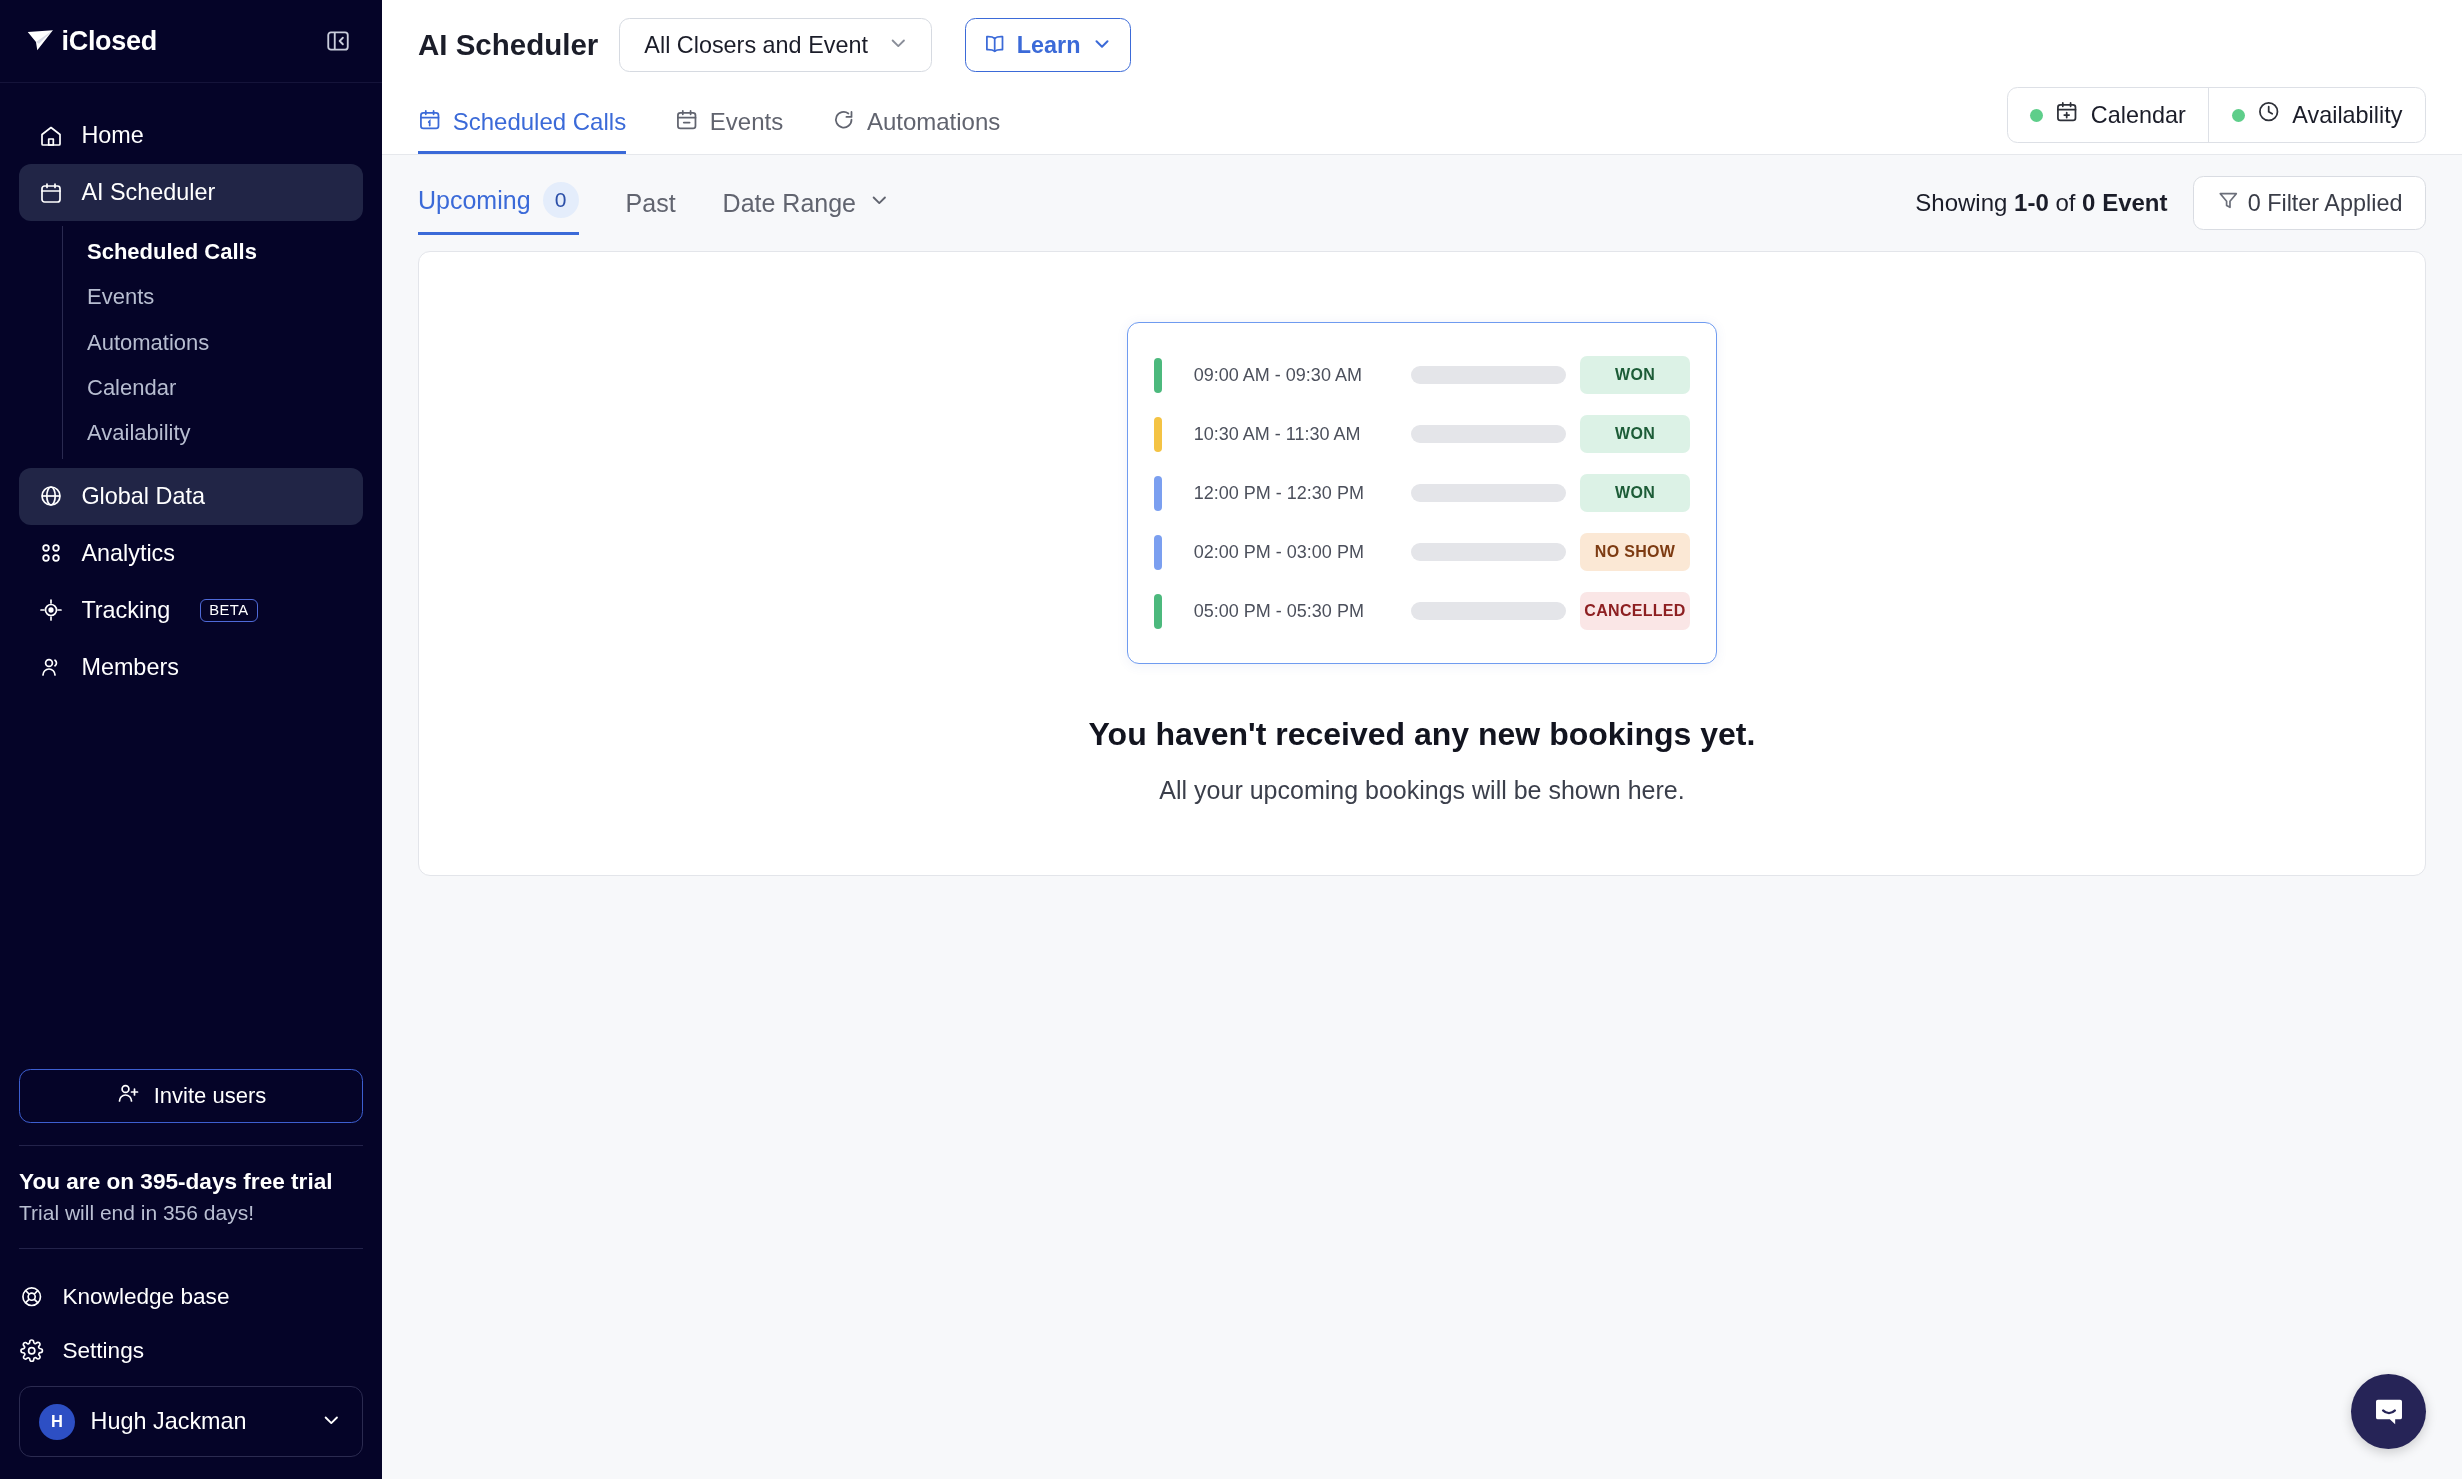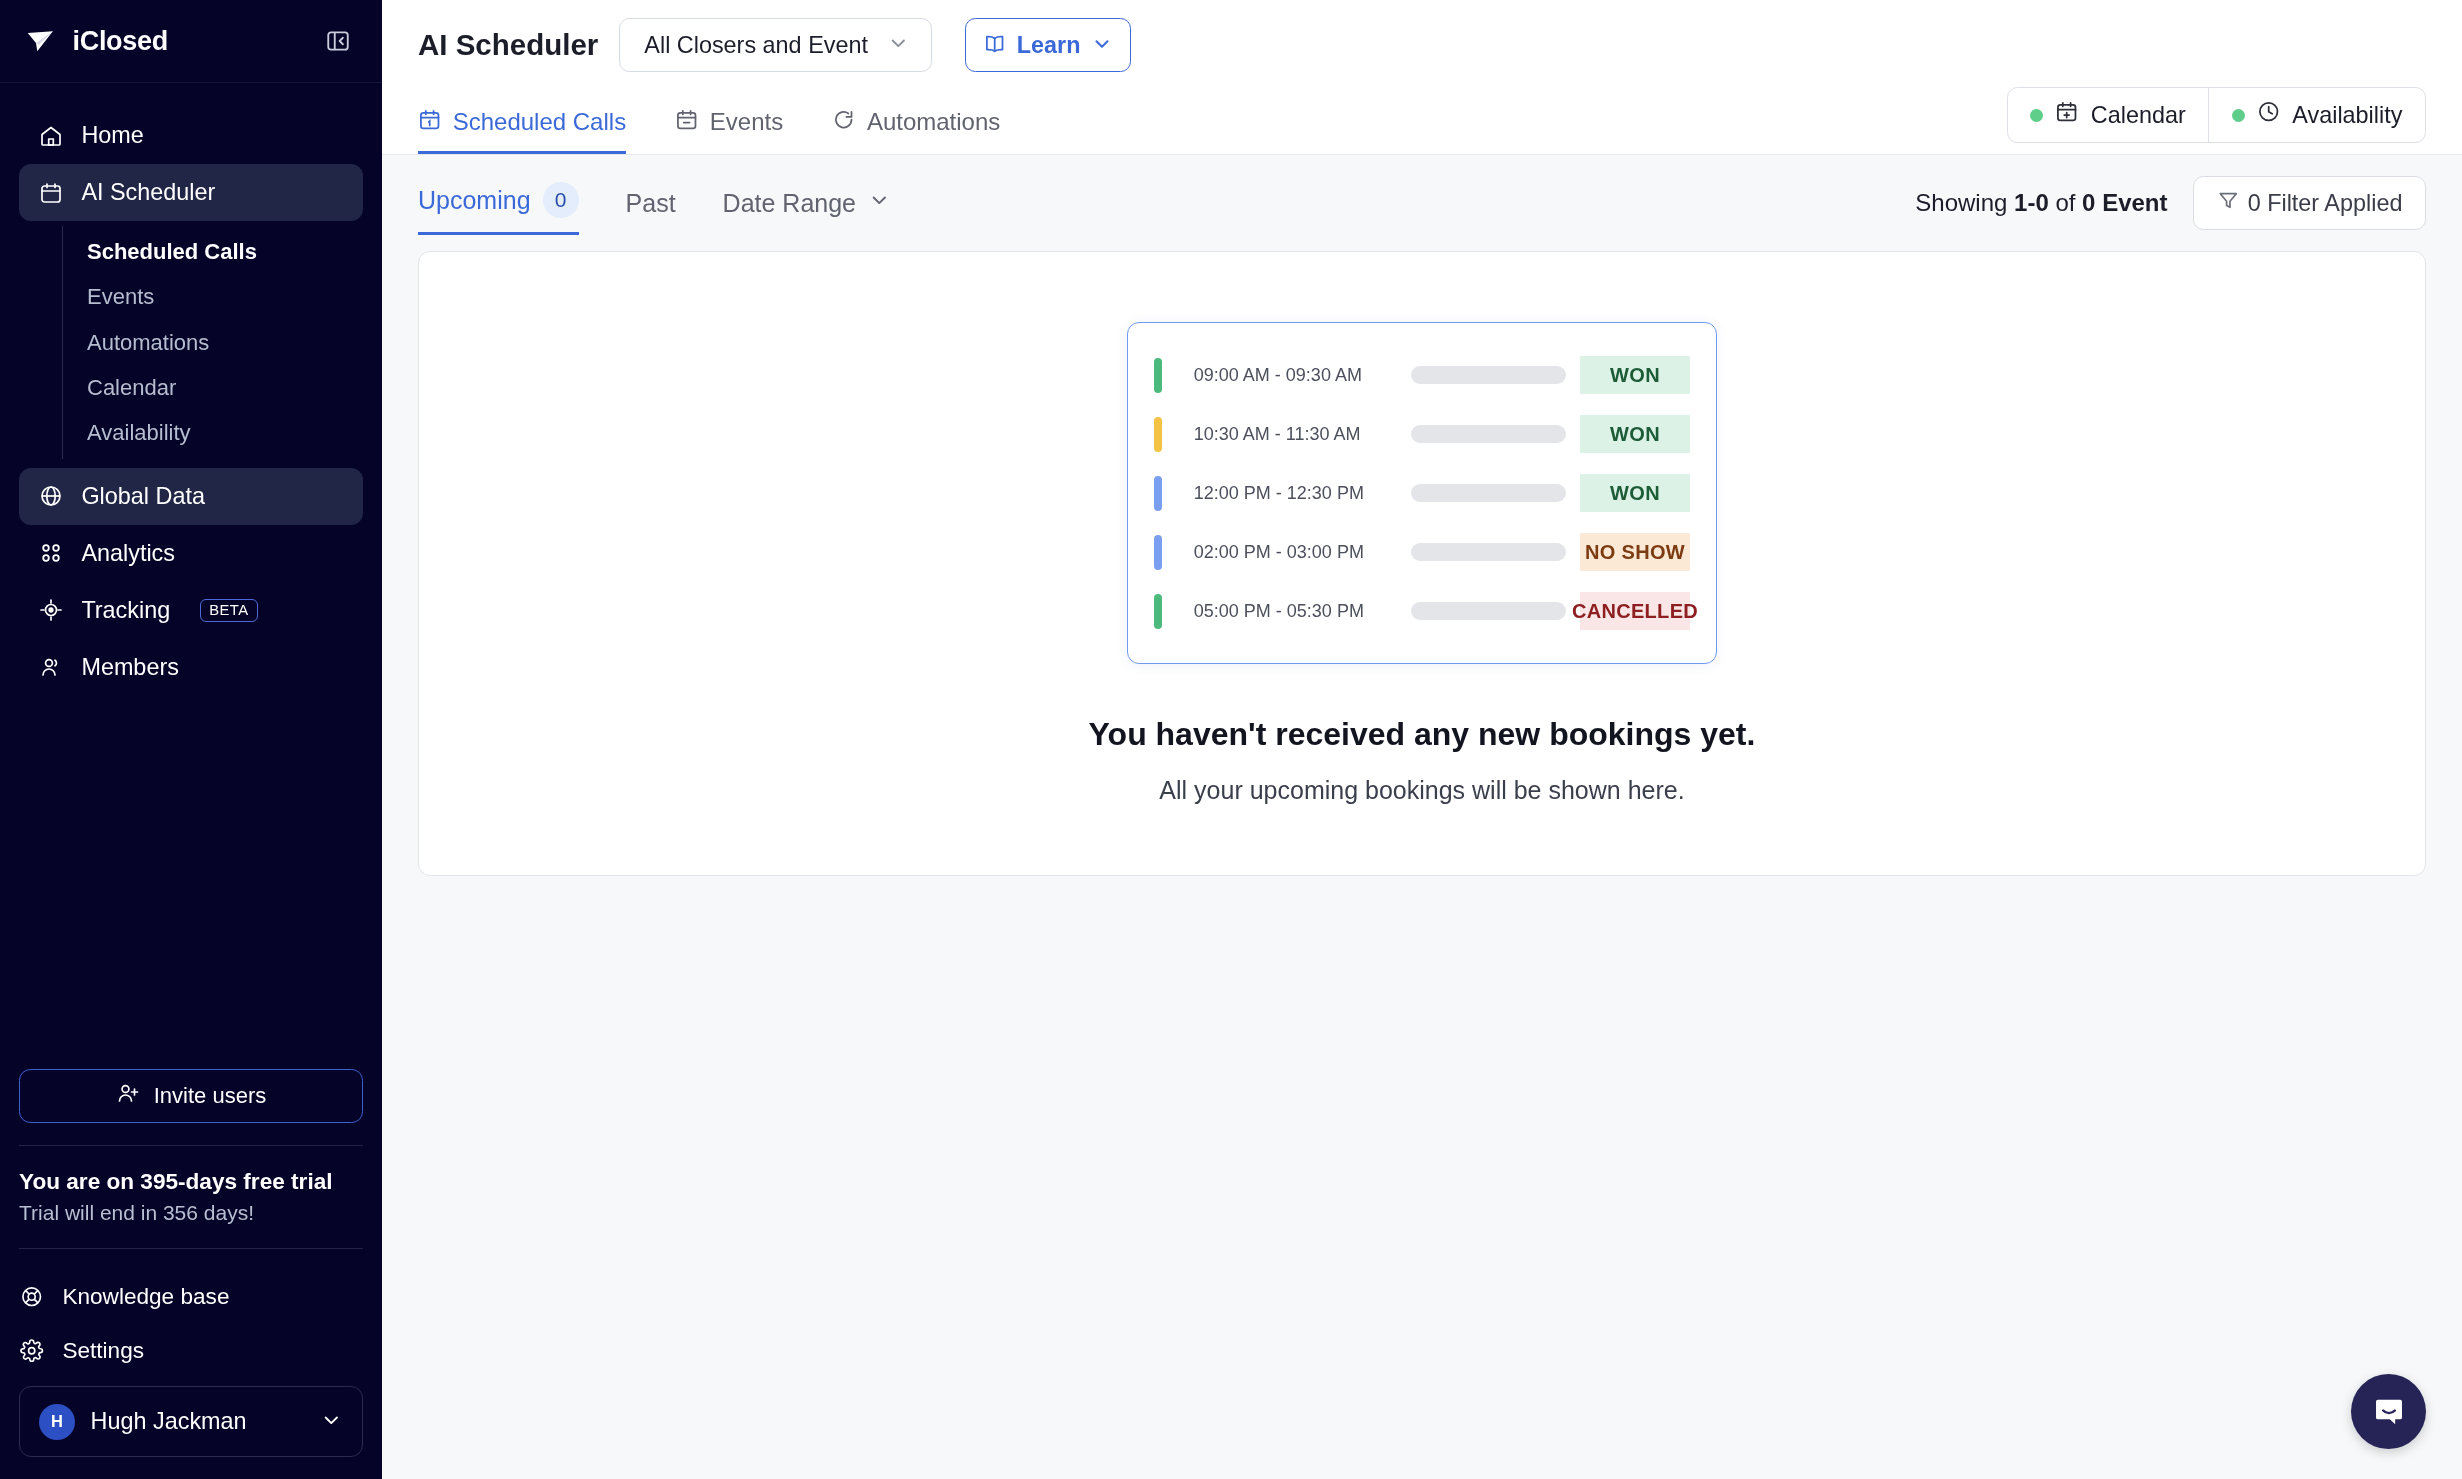--- a/index.html
+++ b/index.html
@@ -18,21 +18,21 @@
     display: flex; flex-direction: column;
     flex: 0 0 382px;
     position: relative;
   }
   .sb-top {
     height: 83px;
     display: flex; align-items: center; justify-content: space-between;
     padding: 0 29.5px 0 26px;
     border-bottom: 0.9px solid #15143a;
   }
-  .brand { display: flex; align-items: flex-end; gap: 17px; }
+  .brand { display: flex; align-items: center; gap: 6px; }
   .brand-mark { width: 29.5px; height: 29.5px; display:block; }
   .brand-name {
     color: #ffffff; font-size: 27px; font-weight: 700; letter-spacing: -0.3px;
   }
   .collapse-btn { width: 29.5px; height: 29.5px; display:flex; align-items:center; justify-content:center; cursor:pointer; }
 
   .sb-nav { padding: 24px 19px 0 19px; }
   .nav-item {
     display: flex; align-items: center; gap: 17.4px;
     height: 57px; padding: 0 19px;
@@ -144,23 +144,23 @@
   }
   .illus {
     width: 590px; border: 1.7px solid #6f9bf0; border-radius: 12px;
     background:#fff; padding: 22.6px 26px; box-shadow: 0 1.7px 12px rgba(60,90,180,.08);
   }
   .il-row { display:flex; align-items:center; height: 59px; gap: 13px; }
   .il-bar { width: 7.8px; height: 35px; border-radius: 5.2px; flex:0 0 7.8px; }
   .il-time { font-size: 18px; color:#4c505c; margin-left: 19px; width: 182px; }
   .il-skel { width: 155px; height: 18px; border-radius: 9.6px; background:#e4e5e9; margin-left: 22.6px; }
   .il-badge {
-    margin-left: auto; width: 110px; height: 38px; border-radius: 1px;
+    margin-left: auto; width: 110px; height: 38px; border-radius: 7px;
     display:flex; align-items:center; justify-content:center;
-    font-size: 20px; font-weight: 700; letter-spacing: 0.3px;
+    font-size: 16px; font-weight: 700; letter-spacing: 0.3px;
   }
   .empty-title { font-size: 32px; font-weight: 700; color:#12141f; margin-top: 52px; }
   .empty-sub { font-size: 25px; color:#3b3f4b; margin-top: 22.6px; }
 
   .intercom {
     position:absolute; right: 36px; bottom: 31px;
     width: 75px; height: 75px; border-radius: 50%;
     background:#262457; display:flex; align-items:center; justify-content:center;
     cursor:pointer; box-shadow: 0 3.5px 12px rgba(0,0,0,.18);
   }

